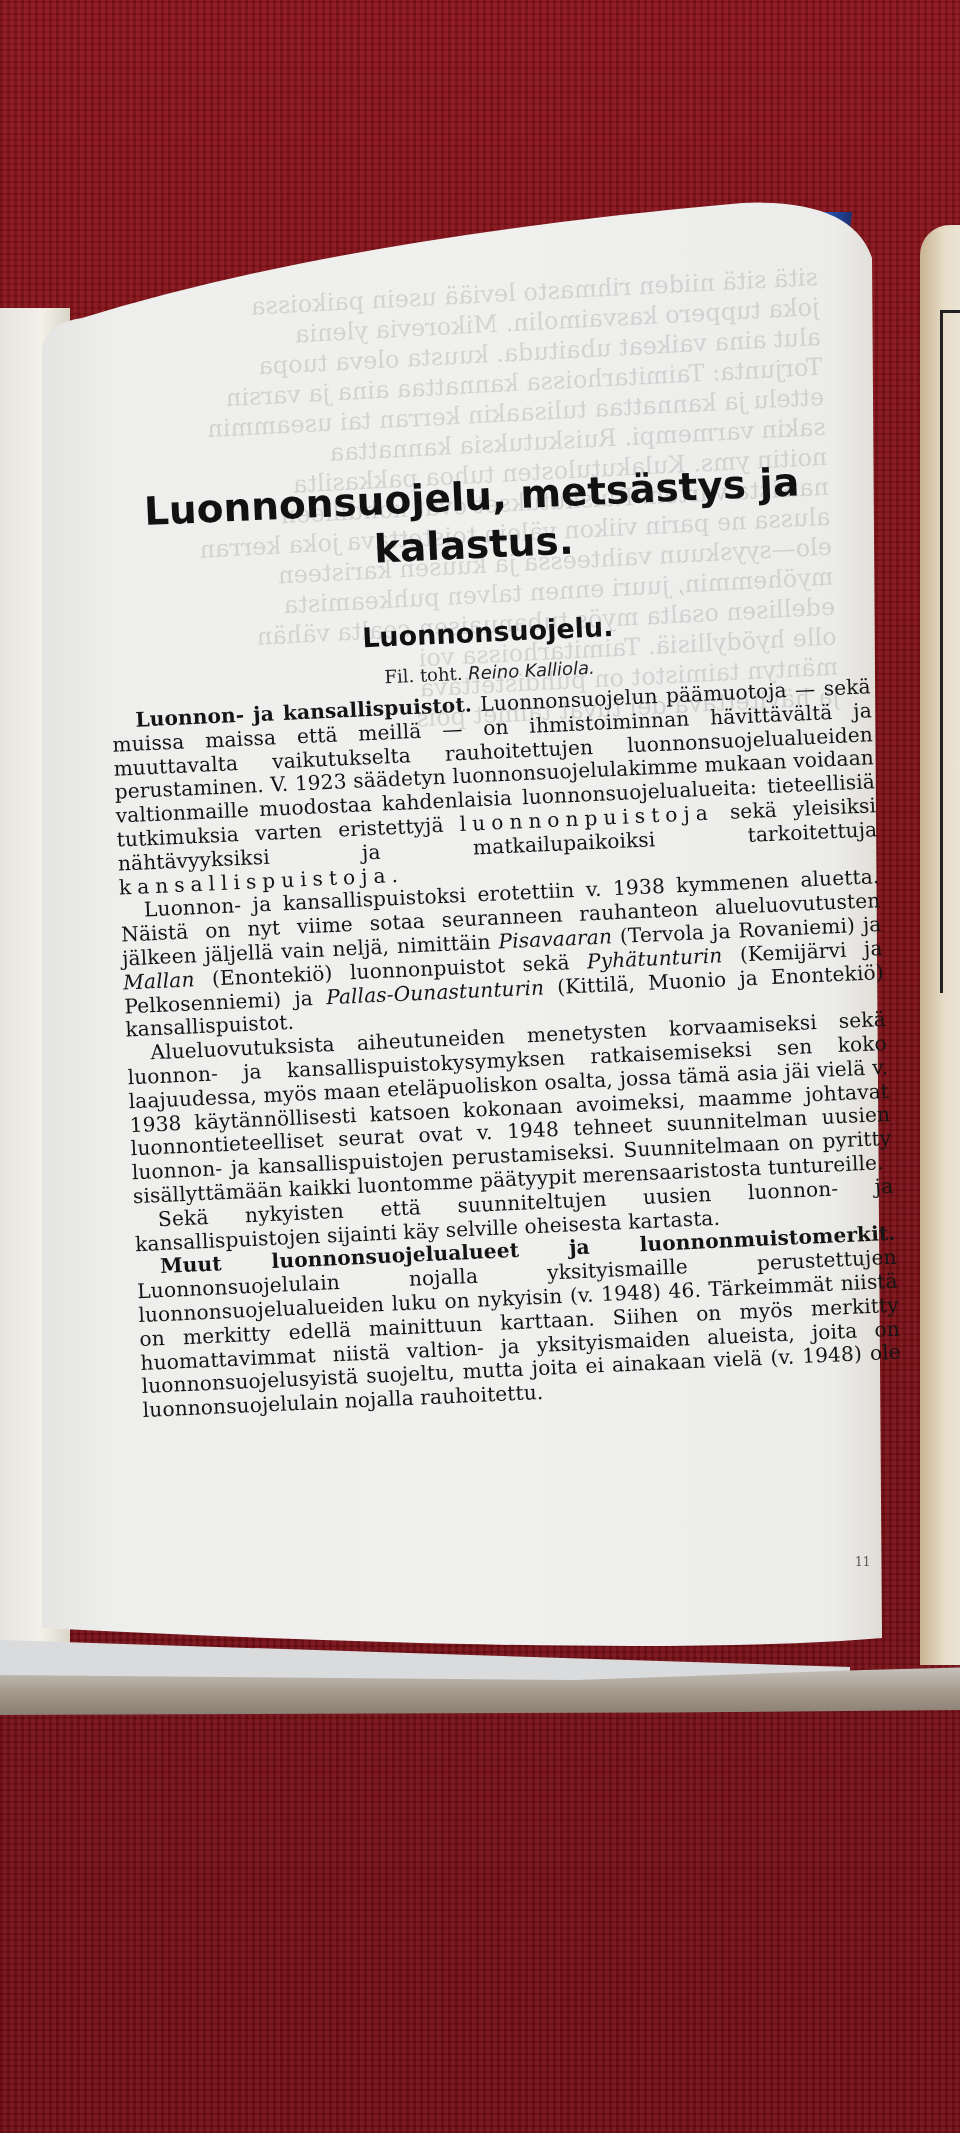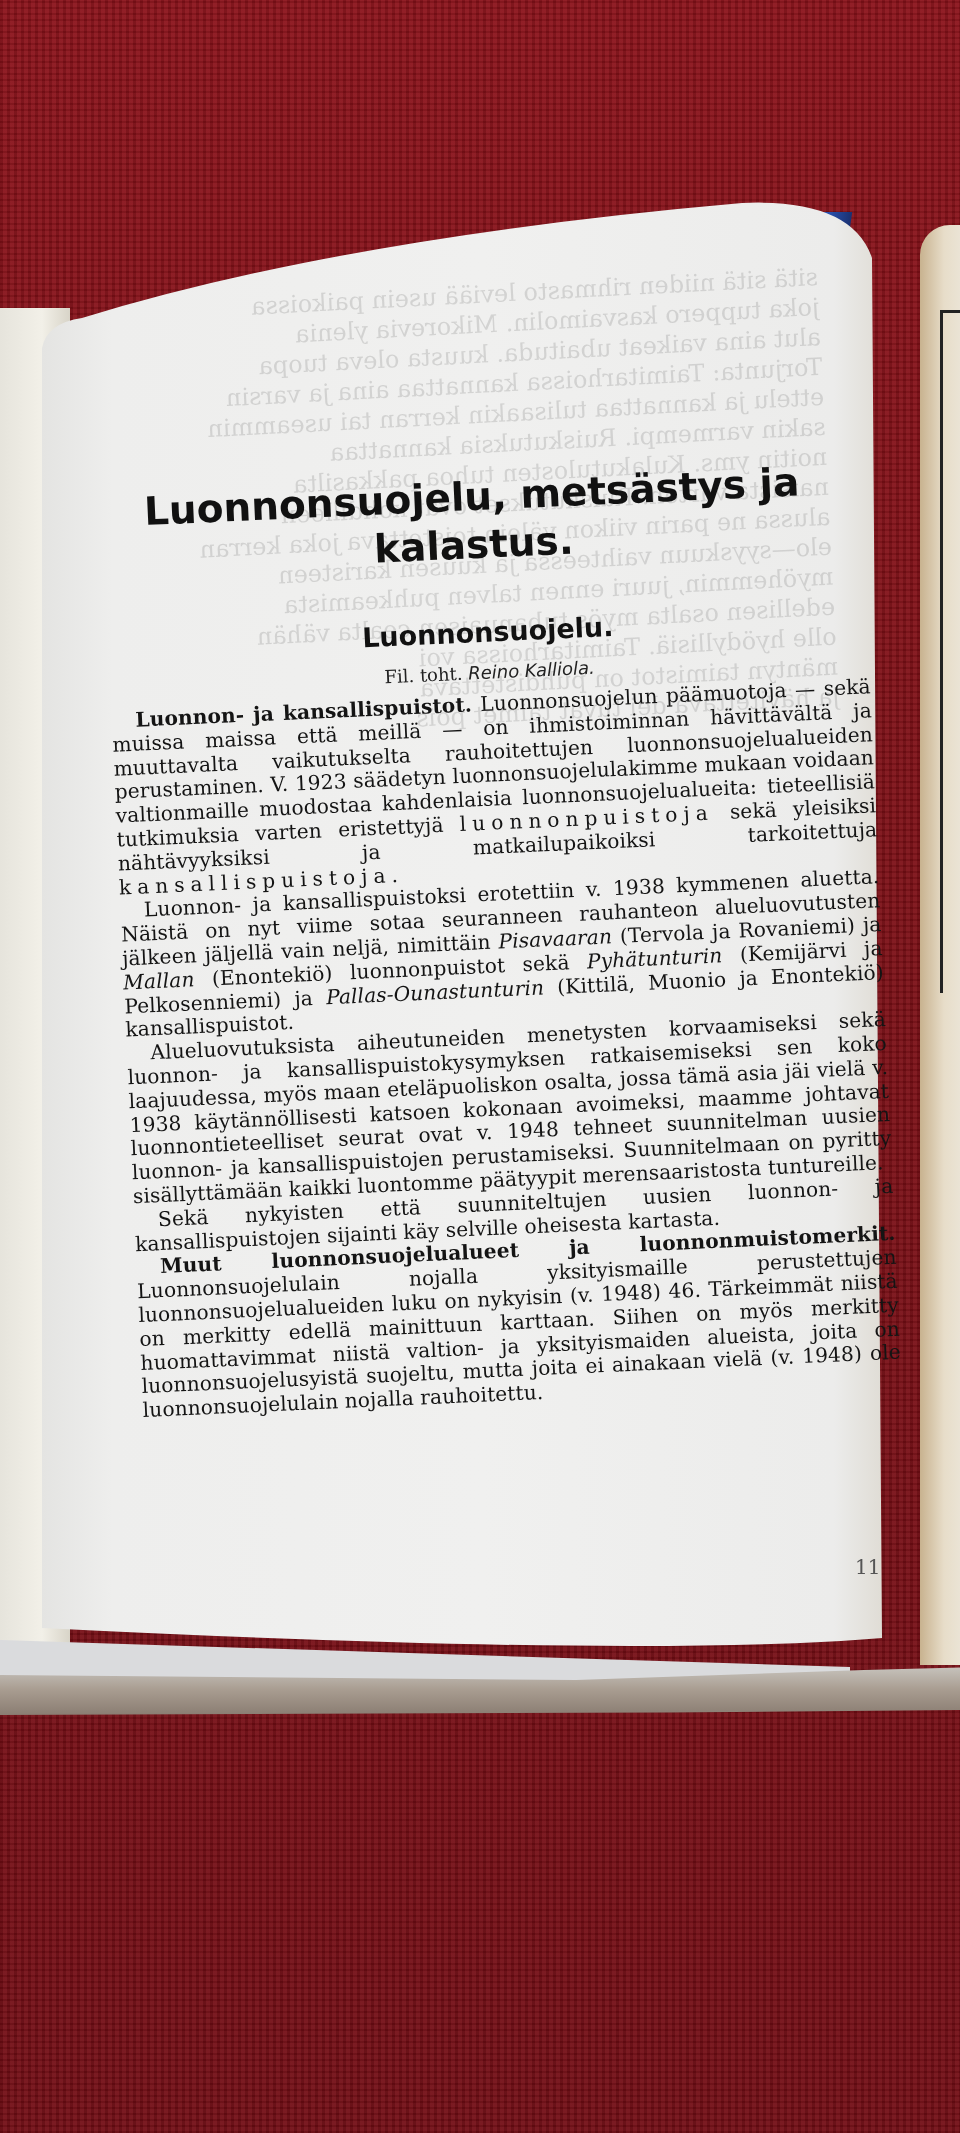--- a/index.html
+++ b/index.html
@@ -72,21 +72,21 @@
   }
   .author i { font-family: "DejaVu Sans", sans-serif; font-style: italic; }
   .body {
     margin-top: 10px; font-size: 20.2px; line-height: 23.8px; text-align: justify;
     font-family: "DejaVu Serif", serif; letter-spacing: 0.1px;
   }
   .body p { margin: 0; text-indent: 24px; }
   .body b { font-family: "DejaVu Serif", serif; }
   .spaced { letter-spacing: 6px; }
   .page-num {
-    position: absolute; left: 855px; top: 1555px; font-size: 20px; color: #555;
+    position: absolute; left: 855px; top: 1555px; font-size: 12px; color: #555;
     font-family: "DejaVu Serif", serif;
   }
 </style>
 </head>
 <body>
 
 <div class="stack-left"></div>
 <div class="bookmark"></div>
 <div class="facing-page"></div>
 <div class="facing-frame"></div>

